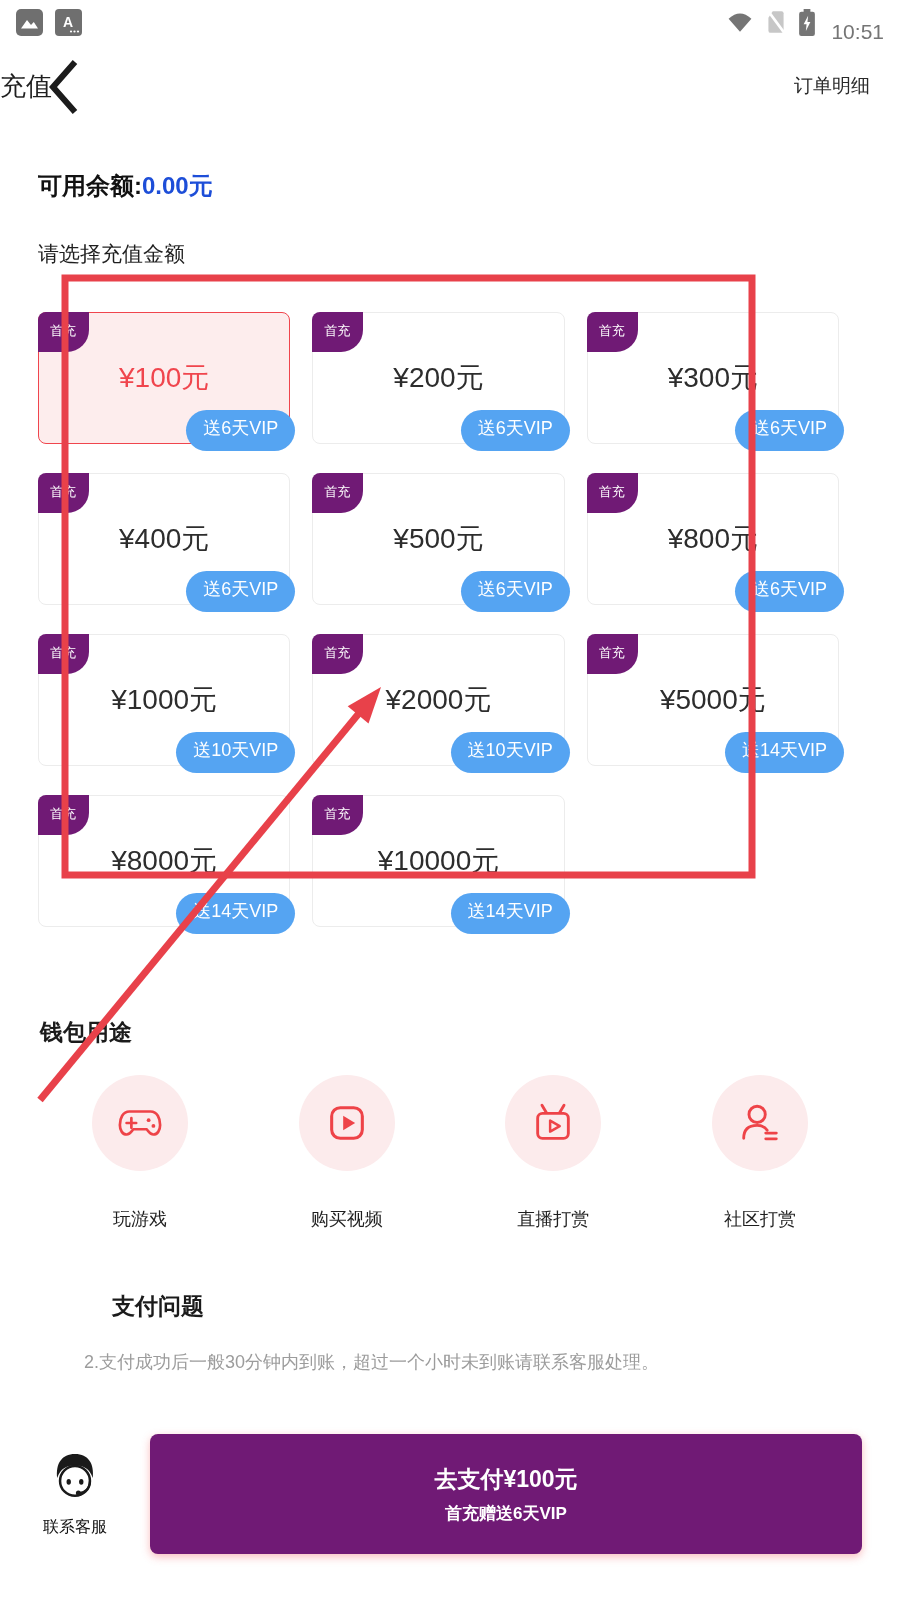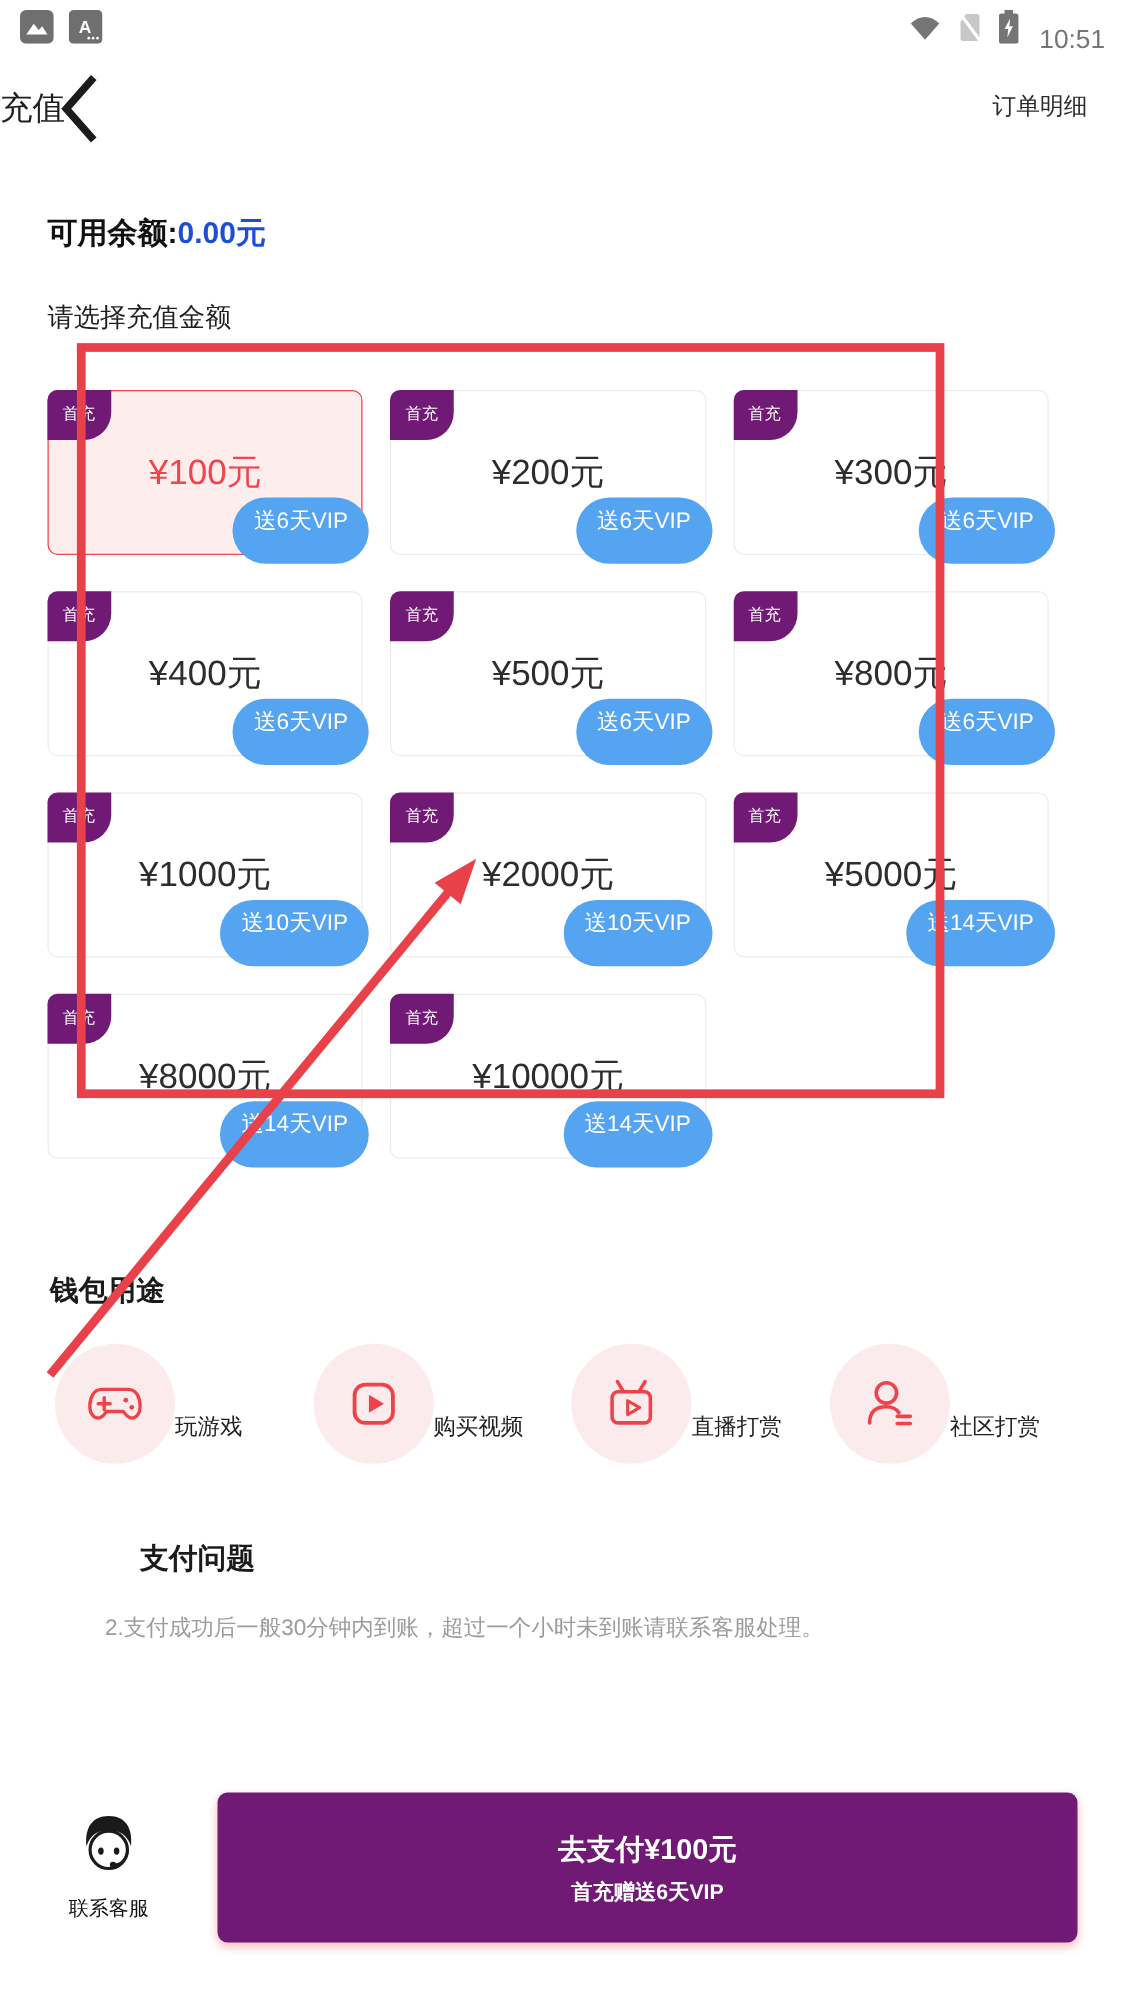--- a/index.html
+++ b/index.html
@@ -22,34 +22,34 @@
   .balance{margin:44px 0 0 38px;font-size:24px;font-weight:bold;color:#111;}
   .balance .bal-value{color:#1d4ed8;}
   .select-label{margin:38px 0 0 38px;font-size:21px;color:#1f1f1f;}
   
   .grid{margin:44px 0 0 38px;width:801px;display:grid;grid-template-columns:repeat(3,1fr);gap:29px 22px;}
   .card{position:relative;height:130px;background:#fff;border:1px solid #ececec;border-radius:8px;display:flex;align-items:center;justify-content:center;cursor:pointer;}
   .card.selected{background:#fdeded;border-color:#f0454d;}
   .amount{font-size:28px;color:#2d2d2d;}
   .card.selected .amount{color:#f0454d;}
   .badge{position:absolute;top:-1px;left:-1px;background:#701a75;color:#fff;font-size:13px;line-height:1;padding:12px 13px 15px 12px;border-radius:8px 0 22px 0;}
-  .pill{position:absolute;right:-6px;bottom:-8px;background:#55a4f2;color:#fff;font-size:18px;line-height:1;padding:9px 17px 26px;border-radius:999px;white-space:nowrap;}
+  .pill{position:absolute;right:-6px;bottom:-8px;background:#55a4f2;color:#fff;font-size:18px;line-height:1;padding:9px 17px 14px;border-radius:999px;white-space:nowrap;}
   
   .wallet-title{margin:90px 0 0 40px;font-size:23px;font-weight:bold;color:#1b1b1b;}
   .wallet-row{margin:27px 44px 0 44px;display:flex;justify-content:space-between;}
-  .wallet-item{width:192px;display:flex;flex-direction:row;align-items:center;cursor:pointer;text-align:center;}
+  .wallet-item{width:192px;display:flex;flex-direction:column;align-items:center;cursor:pointer;text-align:center;}
   .wallet-circle{width:96px;height:96px;border-radius:50%;background:#fcebec;display:flex;align-items:center;justify-content:center;}
   .wallet-label{margin-top:36px;font-size:18px;color:#1f1f1f;}
   
   .issues{margin:60px 40px 0 84px;}
   .issues-title{margin-left:28px;font-size:23px;font-weight:bold;color:#1b1b1b;}
   .issues-lines{margin-top:22px;font-size:18px;color:#9c9c9c;line-height:2;}
   
   .footer{position:absolute;left:0;right:0;bottom:46px;display:flex;align-items:center;}
-  .contact{width:174px;display:flex;flex-direction:column;align-items:center;cursor:pointer;}
+  .contact{width:150px;display:flex;flex-direction:column;align-items:center;cursor:pointer;}
   .contact-label{margin-top:8px;font-size:16px;color:#111;}
   .pay-button{flex:1;margin-right:38px;height:120px;background:#701a75;border-radius:8px;box-shadow:0 3px 8px rgba(239,65,68,.35);
     display:flex;flex-direction:column;align-items:center;justify-content:center;gap:7px;color:#fff;cursor:pointer;}
   .pay-main{font-size:23px;font-weight:bold;}
   .pay-sub{font-size:17px;font-weight:bold;}
   
   .annotation{position:absolute;left:0;top:0;width:900px;height:1600px;pointer-events:none;z-index:50;}
 </style>
 </head>
 <body>

